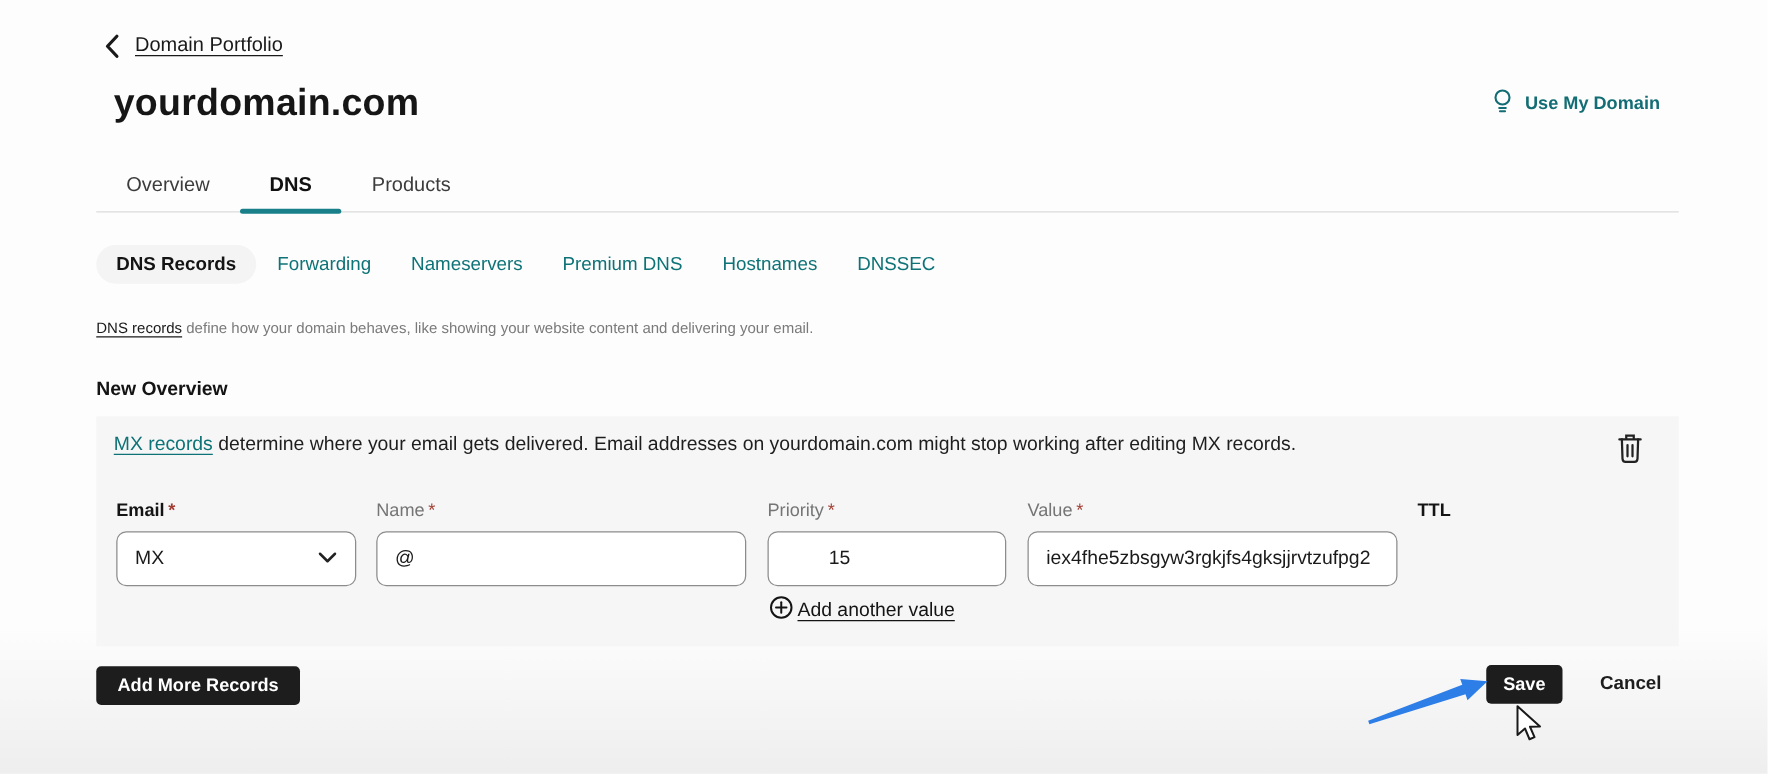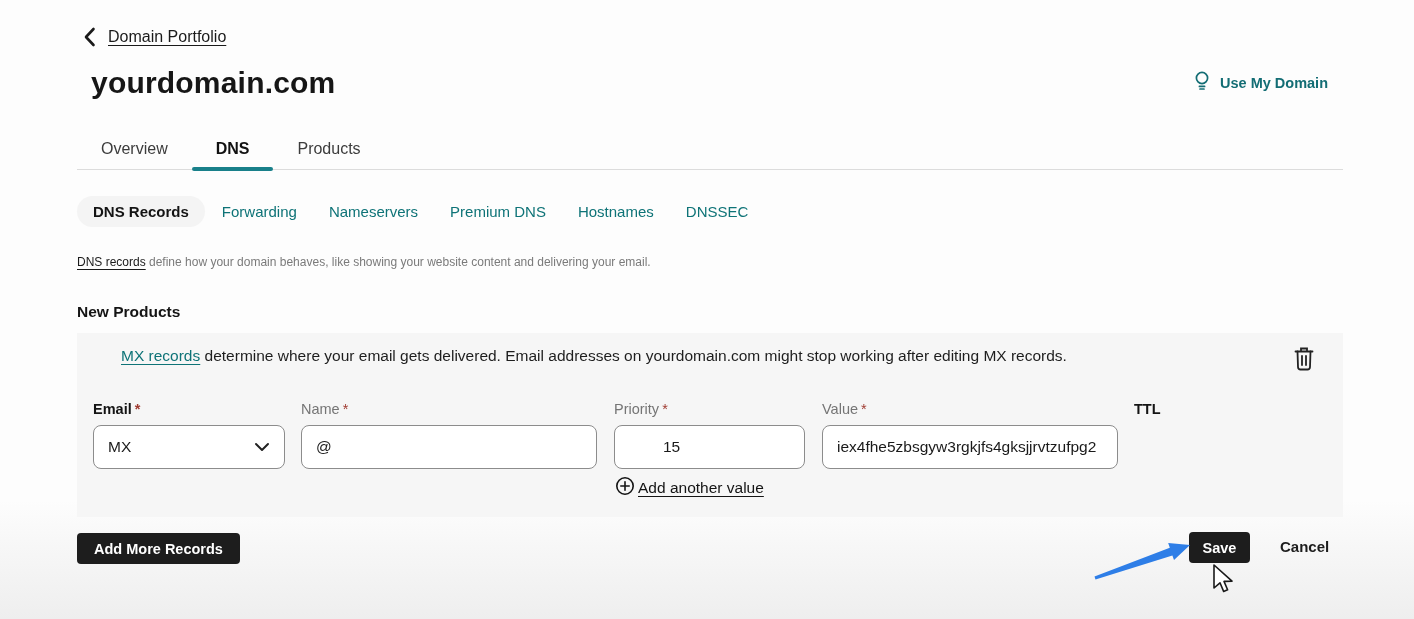--- a/index.html
+++ b/index.html
@@ -31,21 +31,21 @@
   .subtab { font-size:15px; color:#0e7377; cursor:pointer; white-space:nowrap; }
   .subtab.pill { background:#f4f4f4; color:#141414; font-weight:bold; border-radius:16px; padding:7px 16px; margin-right:-15px; }
 
   .desc { left:77px; top:255px; font-size:12px; color:#7a7a7a; }
   .desc a { color:#1a1a1a; text-decoration:underline; text-underline-offset:3px; cursor:pointer; }
   .section-title { left:77px; top:303px; font-size:15.5px; font-weight:bold; color:#141414; }
 
   
   .panel { left:77px; top:333px; width:1266px; height:184px; background:#f6f6f6; }
   .note { position:absolute; left:14px; top:14px; font-size:15.5px; color:#1e1e1e; }
-  .note a { color:#0e7377; text-decoration:underline; text-underline-offset:3px; cursor:pointer;margin-left:30px; }
+  .note a { color:#0e7377; text-decoration:underline; text-underline-offset:3px; cursor:pointer; }
   .trash-btn { position:absolute; right:24px; top:12px; width:30px; height:30px; display:flex; align-items:center; justify-content:center; cursor:pointer; background:none; border:none; }
 
   .field { position:absolute; top:68px; }
   .field-label { font-size:14.5px; color:#757575; margin-bottom:8px; }
   .field-label.dark { color:#141414; font-weight:bold; }
   .req { color:#a03c32; margin-left:3px; }
   .box { height:44px; background:#fff; border:1px solid #8c8c8c; border-radius:8px; display:flex; align-items:center; padding:0 14px; font-size:15.5px; color:#1a1a1a;gap:40px; }
   .selectbox { justify-content:space-between; cursor:pointer; }
   .box input { border:none; outline:none; width:100%; font-size:15.5px; font-family:inherit; color:#1a1a1a; background:transparent; }
   .f-type { left:16px; }  .f-type .box { width:192px; }
@@ -99,21 +99,21 @@
   <div class="subtab pill">DNS Records</div>
   <div class="subtab">Forwarding</div>
   <div class="subtab">Nameservers</div>
   <div class="subtab">Premium DNS</div>
   <div class="subtab">Hostnames</div>
   <div class="subtab">DNSSEC</div>
 </nav>
 
 <p class="abs desc"><a>DNS records</a><span> define how your domain behaves, like showing your website content and delivering your email.</span></p>
 
-<h2 class="abs section-title">New Products</h2>
+<h2 class="abs section-title">New Overview</h2>
 
 <section class="abs panel">
   <p class="note"><a>MX records</a><span> determine where your email gets delivered. Email addresses on yourdomain.com might stop working after editing MX records.</span></p>
   <button class="trash-btn">
     <span>
       <svg width="24" height="26" viewBox="0 0 24 26" fill="none" stroke="#222" stroke-width="1.8" stroke-linecap="round">
         <path d="M9 4.5 L9 2.5 L15 2.5 L15 4.5"></path>
         <line x1="3.5" y1="5.5" x2="20.5" y2="5.5"></line>
         <path d="M5.5 5.5 L6 21 Q6.1 23.5 8.5 23.5 L15.5 23.5 Q17.9 23.5 18 21 L18.5 5.5"></path>
         <line x1="10" y1="10" x2="10" y2="19"></line>

